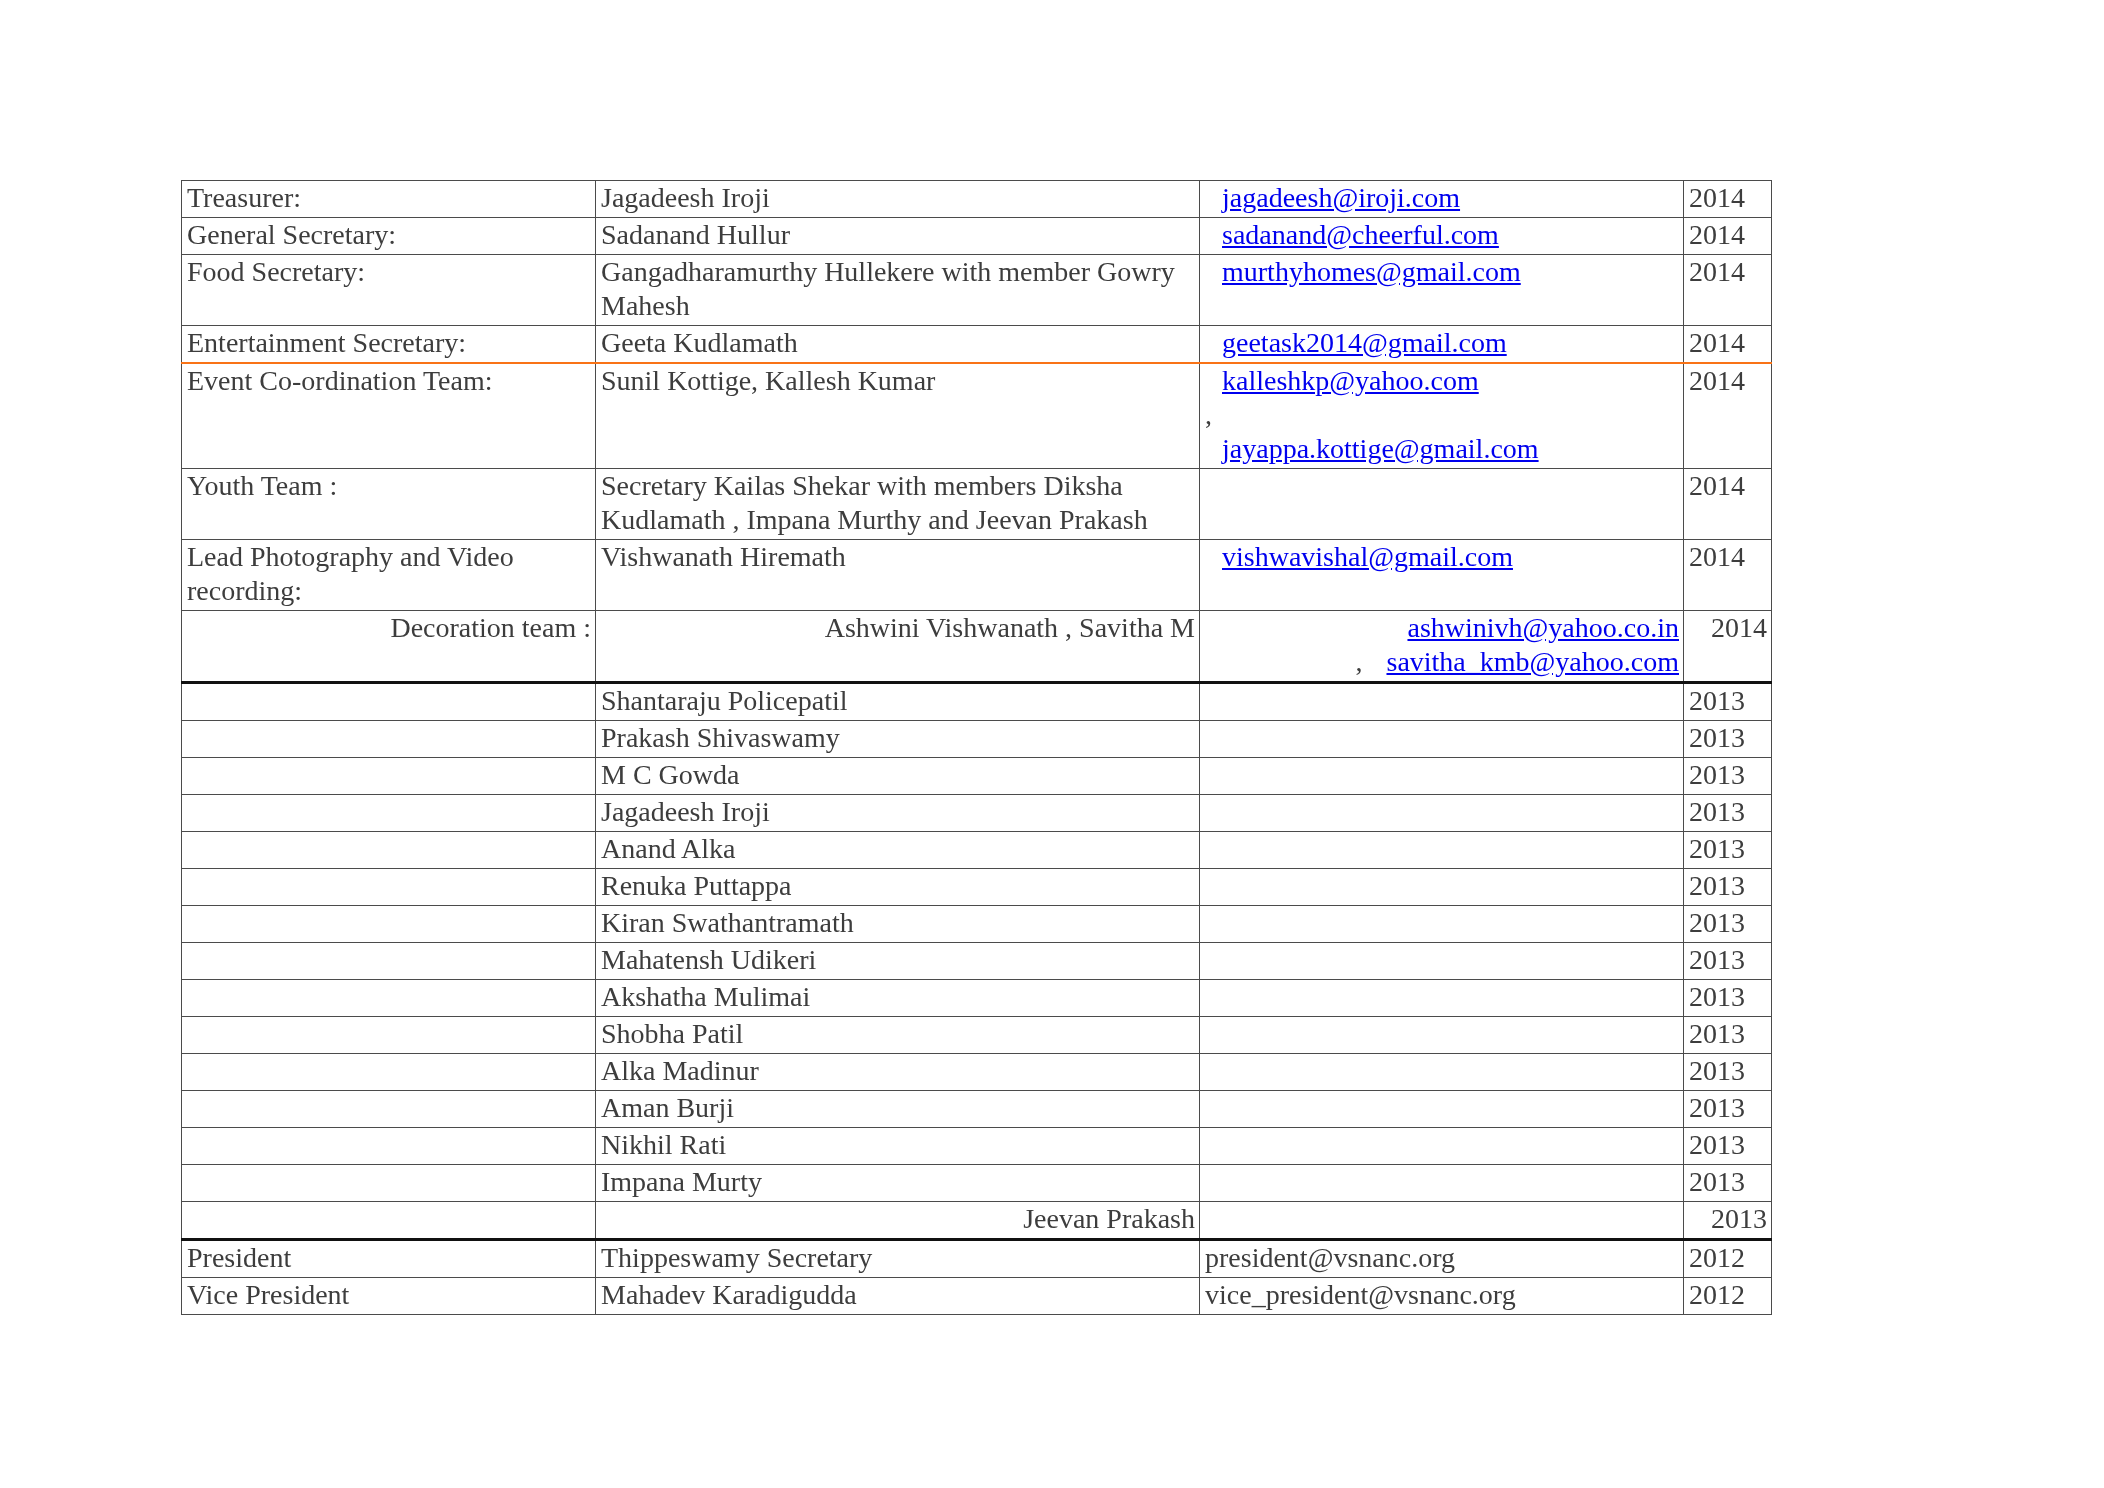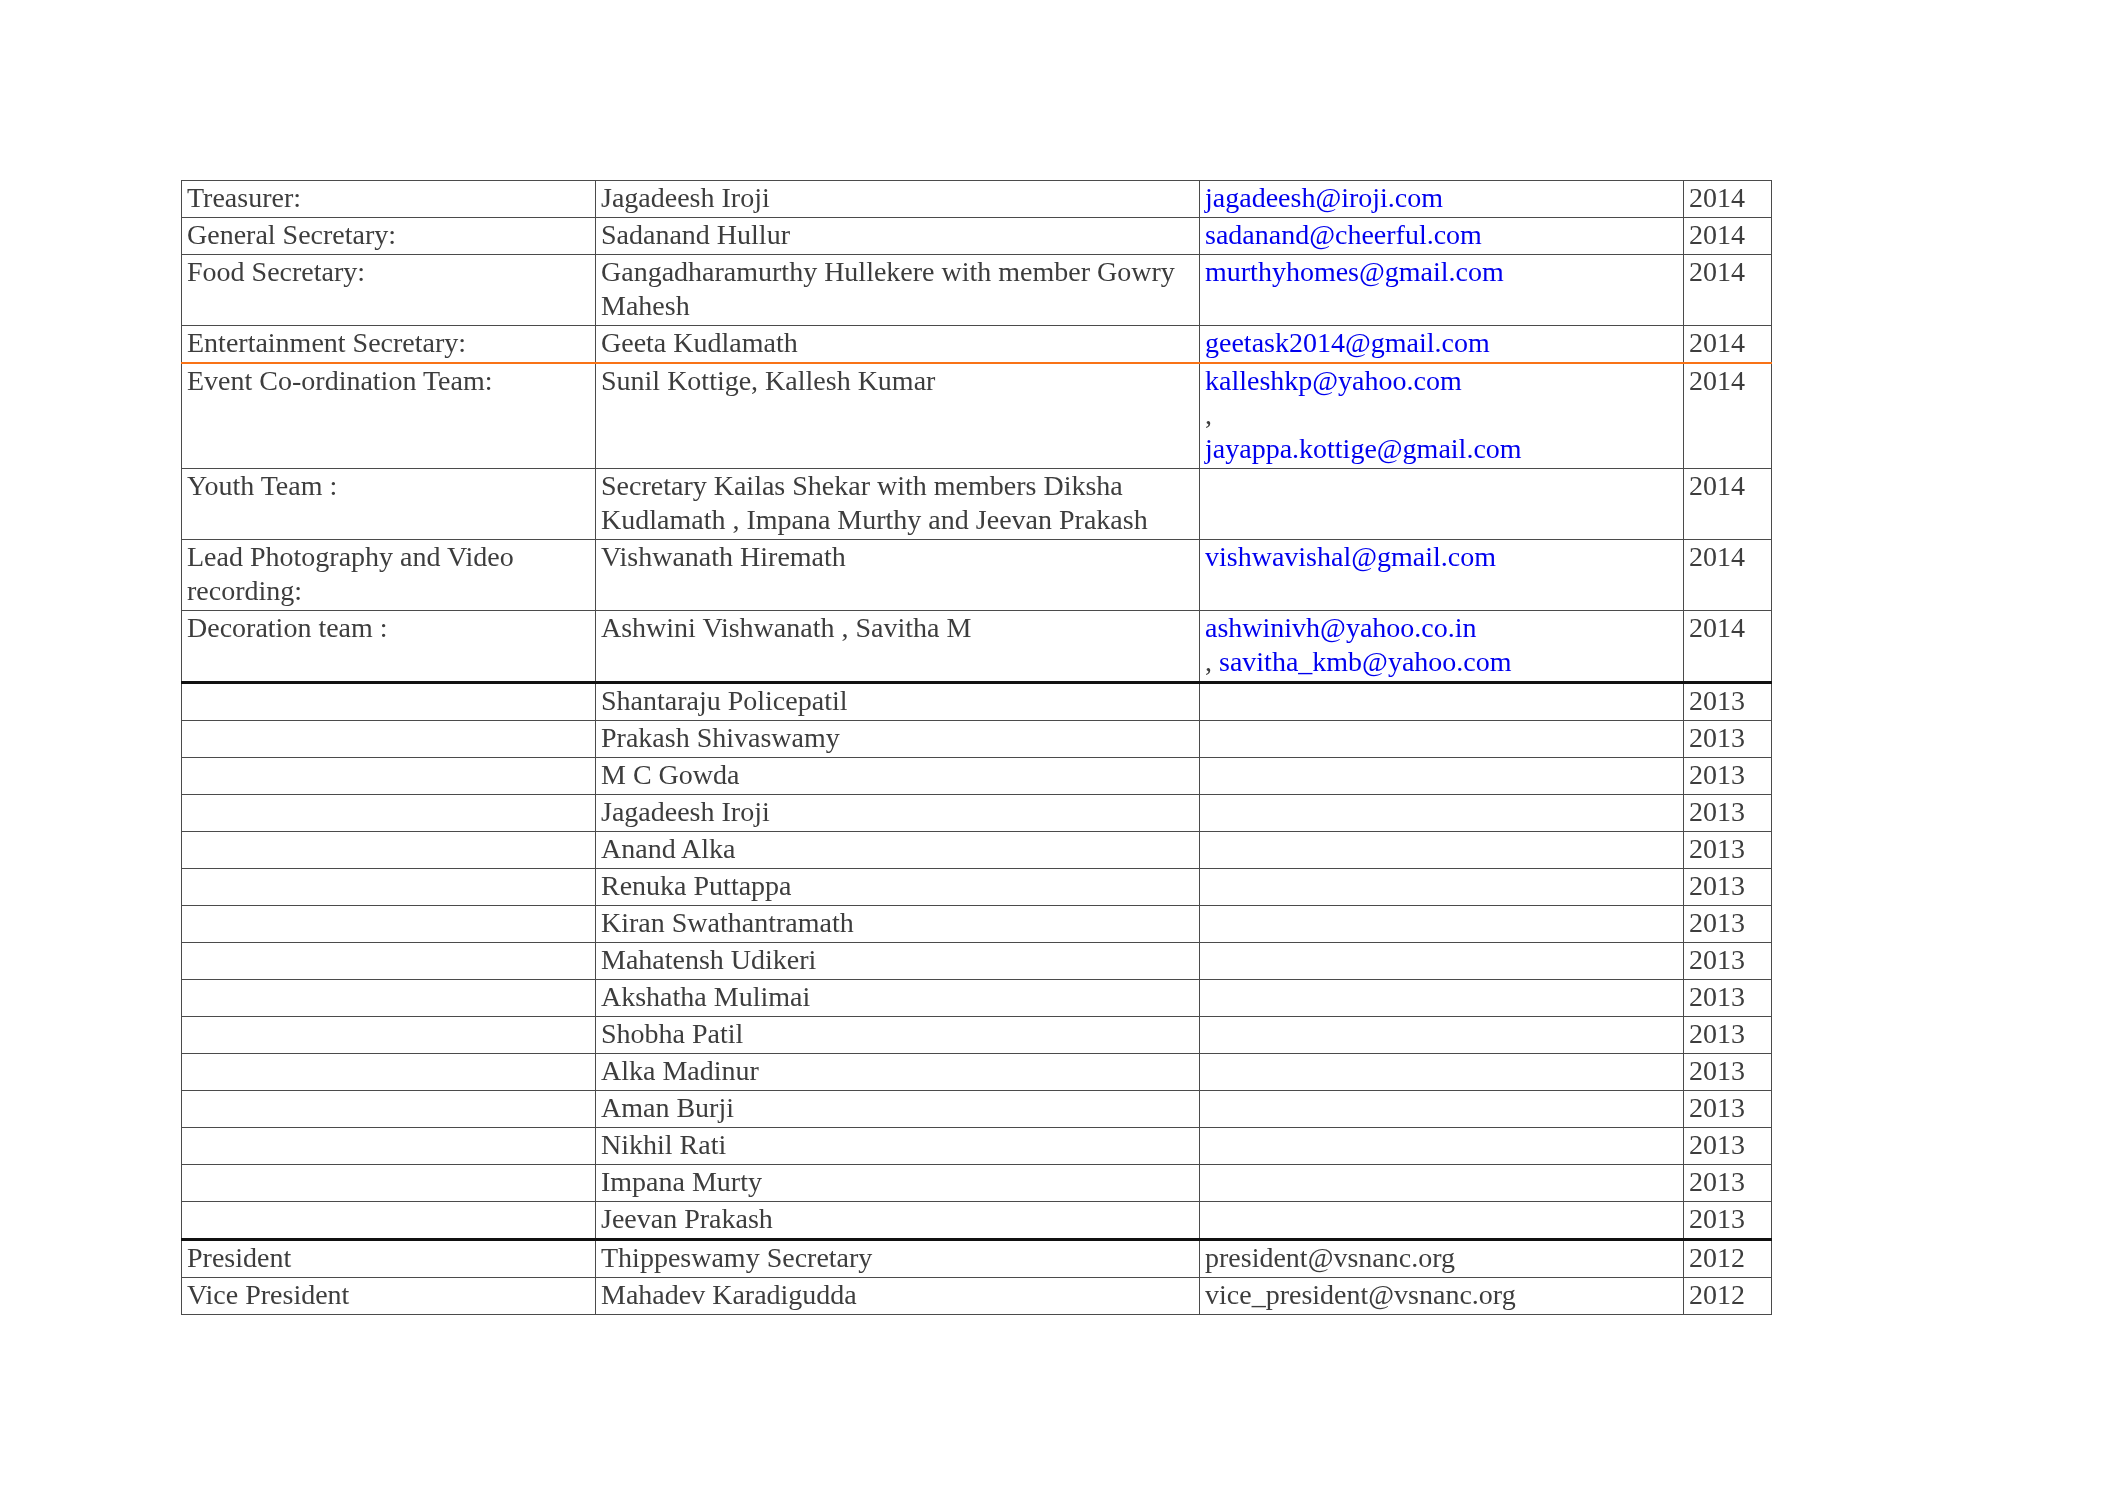--- a/index.html
+++ b/index.html
@@ -37,25 +37,27 @@
     padding: 0 4px 2px 5px;
     font-family: "Liberation Serif", serif;
     font-size: 28px;
     line-height: 34px;
     color: var(--text);
     height: 34px;
     overflow: hidden;
     word-wrap: break-word;
   }
   tr.divider-medium > td { border-bottom: 2px solid #f97316; }
-  tr.divider-heavy  > td { border-bottom: 3px solid var(--divider); }
+  tr.divider-heavy  > td { border-bottom: 3px solid var(--divider); text-align: right; }
   .email-line { min-height: 34px; }
   a.email-link {
     color: var(--link);
+    text-decoration: underline;
     cursor: pointer;
+    margin-left: 17px;
   }
   .plain-seg { color: var(--text); text-decoration: none; }
 </style>
 </head>
 <body>
 
 <div class="page">
   <table class="officers-table">
     <colgroup>
       <col style="width:414px">

